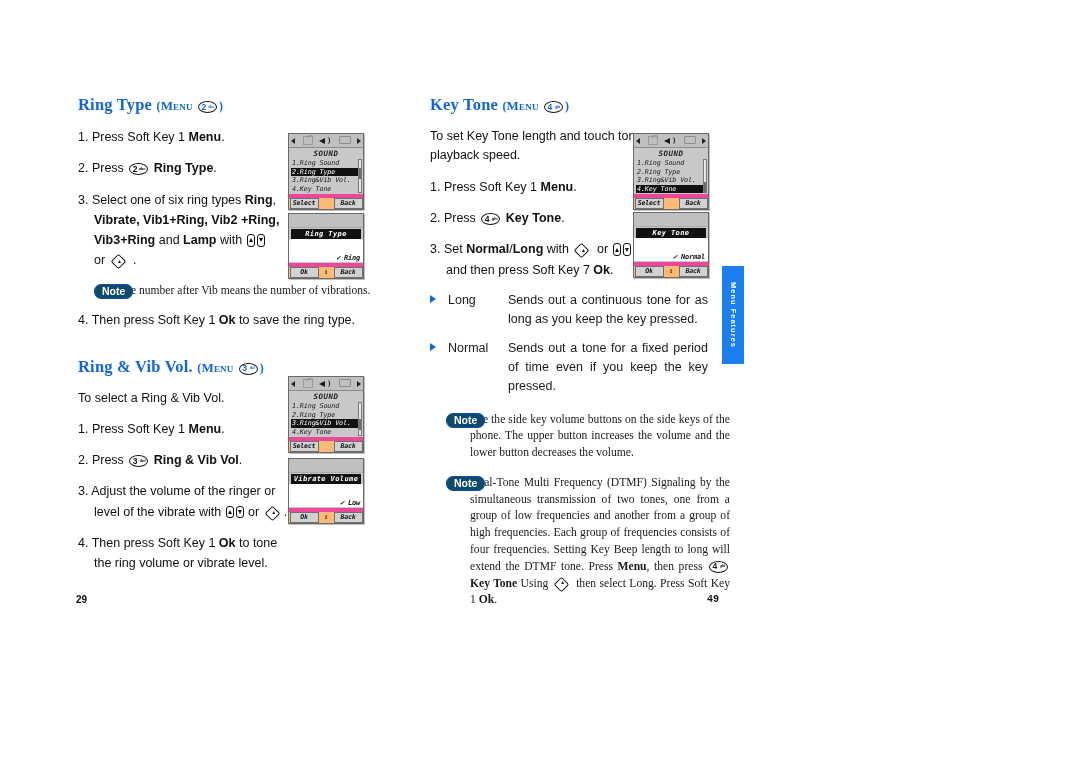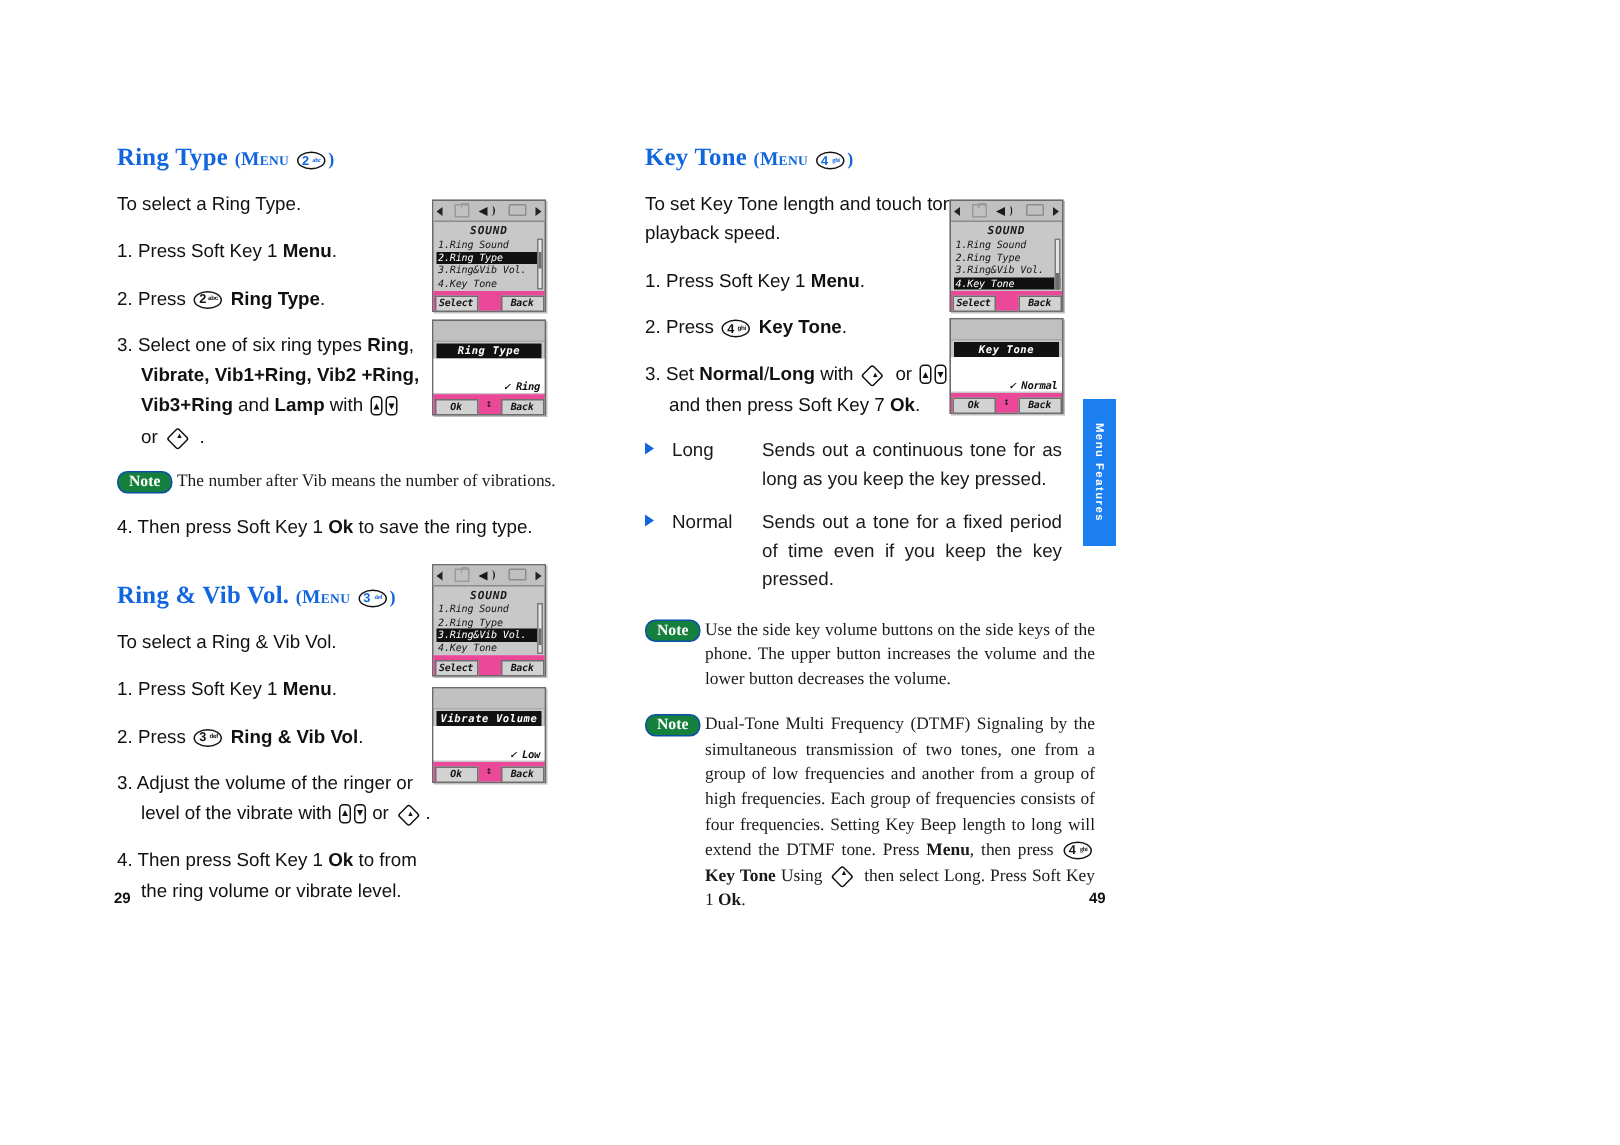--- a/index.html
+++ b/index.html
@@ -159,26 +159,26 @@
 
   
   .note-row {
     display: block;
     margin-top: 12px;
     position: relative;
     padding-left: 40px;
   }
   .note-badge {
     position: absolute;
-    left: 0;
+    left: 16px;
     top: 1px;
     display: inline-block;
-    background: #15803d;
+    background: #0c4a6e;
     color: #ffffff;
-    font-family: Liberation Serif, serif;
+    font-family: Liberation Sans, sans-serif;
     font-weight: bold;
     font-size: 10.5px;
     line-height: 13px;
     padding: 0 7px;
     border-radius: 7px;
     border: 1px solid #0c4fa8;
   }
   .note-text {
     font-family: "Liberation Serif", serif;
     font-size: 11.6px;
@@ -328,24 +328,24 @@
     box-sizing: border-box;
   }
   .phone .scrollbar .thumb {
     position: absolute;
     left: 0; right: 0;
     height: 11px;
     background: #6d6d6d;
   }
   .phone .softbar {
     display: flex;
-    border-top: 2px solid #ec4899;
-    background: #ec4899;
+    border-top: 4px solid #ec4899;
+    background: #fdba74;
     height: 11px;
-    align-items: flex-start;
+    align-items: center;
     margin-top: 1px;
   }
   .phone .softbar .sk {
     flex: 1;
     font-size: 6.6px;
     font-weight: bold;
     text-align: center;
     background: #d2d2d2;
     border: 1px solid #6f6f6f;
     margin: 0.5px;
@@ -417,38 +417,37 @@
 
   
   .pagenum {
     position: absolute;
     font-size: 10px;
     font-weight: bold;
     color: #111;
     font-family: "Liberation Sans", sans-serif;
   }
   .pagenum.left { left: 76px; top: 594px; }
-  .pagenum.right { left: 726px; top: 594px; }
+  .pagenum.right { left: 707px; top: 594px; font-family: Liberation Mono, monospace; }
 </style>
 </head>
 <body>
 
 <div class="page">
 
   <div class="col-left">
 
     <div class="heading">
       <span>Ring Type</span>
       <span class="menu-paren">
         (<span class="menu-word">Menu</span>
         <span class="keycap"><span class="num">2</span><span class="sub">abc</span></span>)
       </span>
     </div>
 
-    <div class="body-text">To select a Ring Type.</div>
 
     <span class="step">
       <span>1.</span>
       <span>Press Soft Key 1 </span><b>Menu</b><span>.</span>
     </span>
 
     <span class="step">
       <span>2.</span>
       <span>Press </span><span class="keycap"><span class="num">2</span><span class="sub">abc</span></span> <b>Ring Type</b><span>.</span>
     </span>
@@ -492,21 +491,21 @@
     </span>
 
     <span class="step">
       <span>3.</span>
       <span>Adjust the volume of the ringer or</span>
       <span class="indent"><span>level of the vibrate with </span><span class="sidekey up"></span><span class="sidekey down"></span><span> or </span><span class="navkey"><i></i><s>▲</s></span><span>.</span></span>
     </span>
 
     <span class="step">
       <span>4.</span>
-      <span>Then press Soft Key 1 </span><b>Ok</b><span> to from</span>
+      <span>Then press Soft Key 1 </span><b>Ok</b><span> to tone</span>
       <span class="indent"><span>the ring volume or vibrate level.</span></span>
     </span>
   </div>
 
   <div class="col-right">
 
     <div class="heading">
       <span>Key Tone</span>
       <span class="menu-paren">
         (<span class="menu-word">Menu</span>

